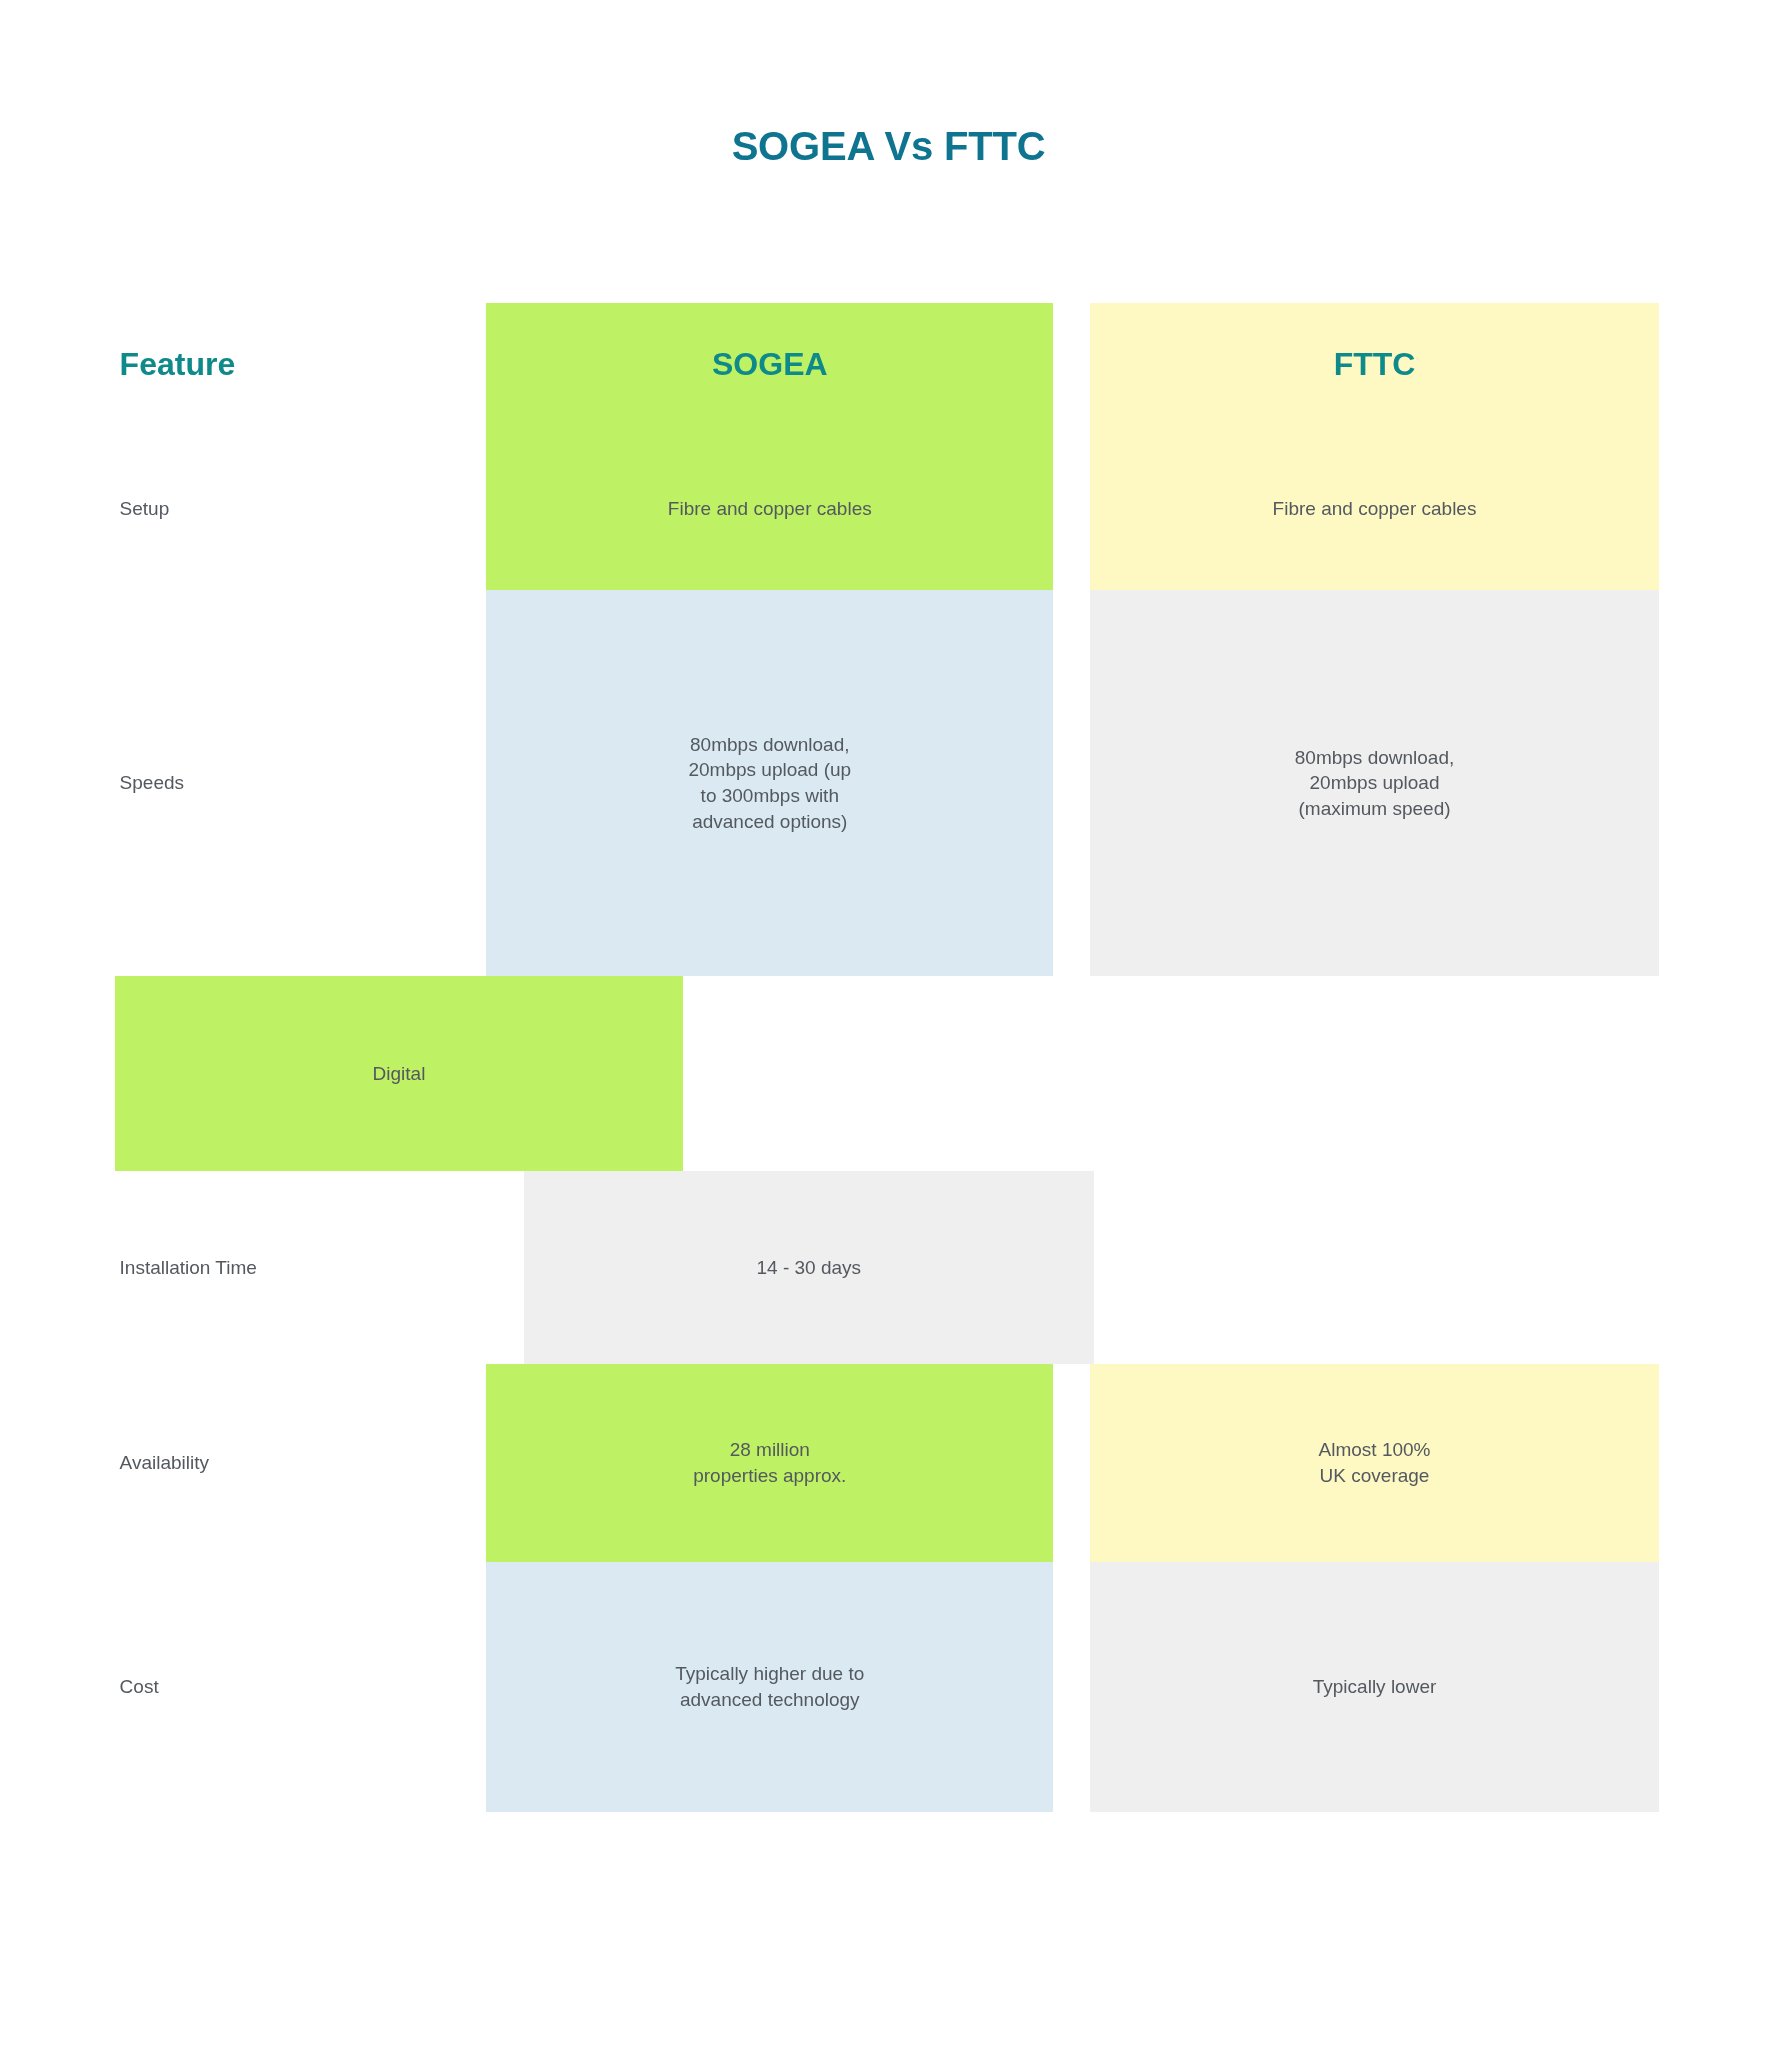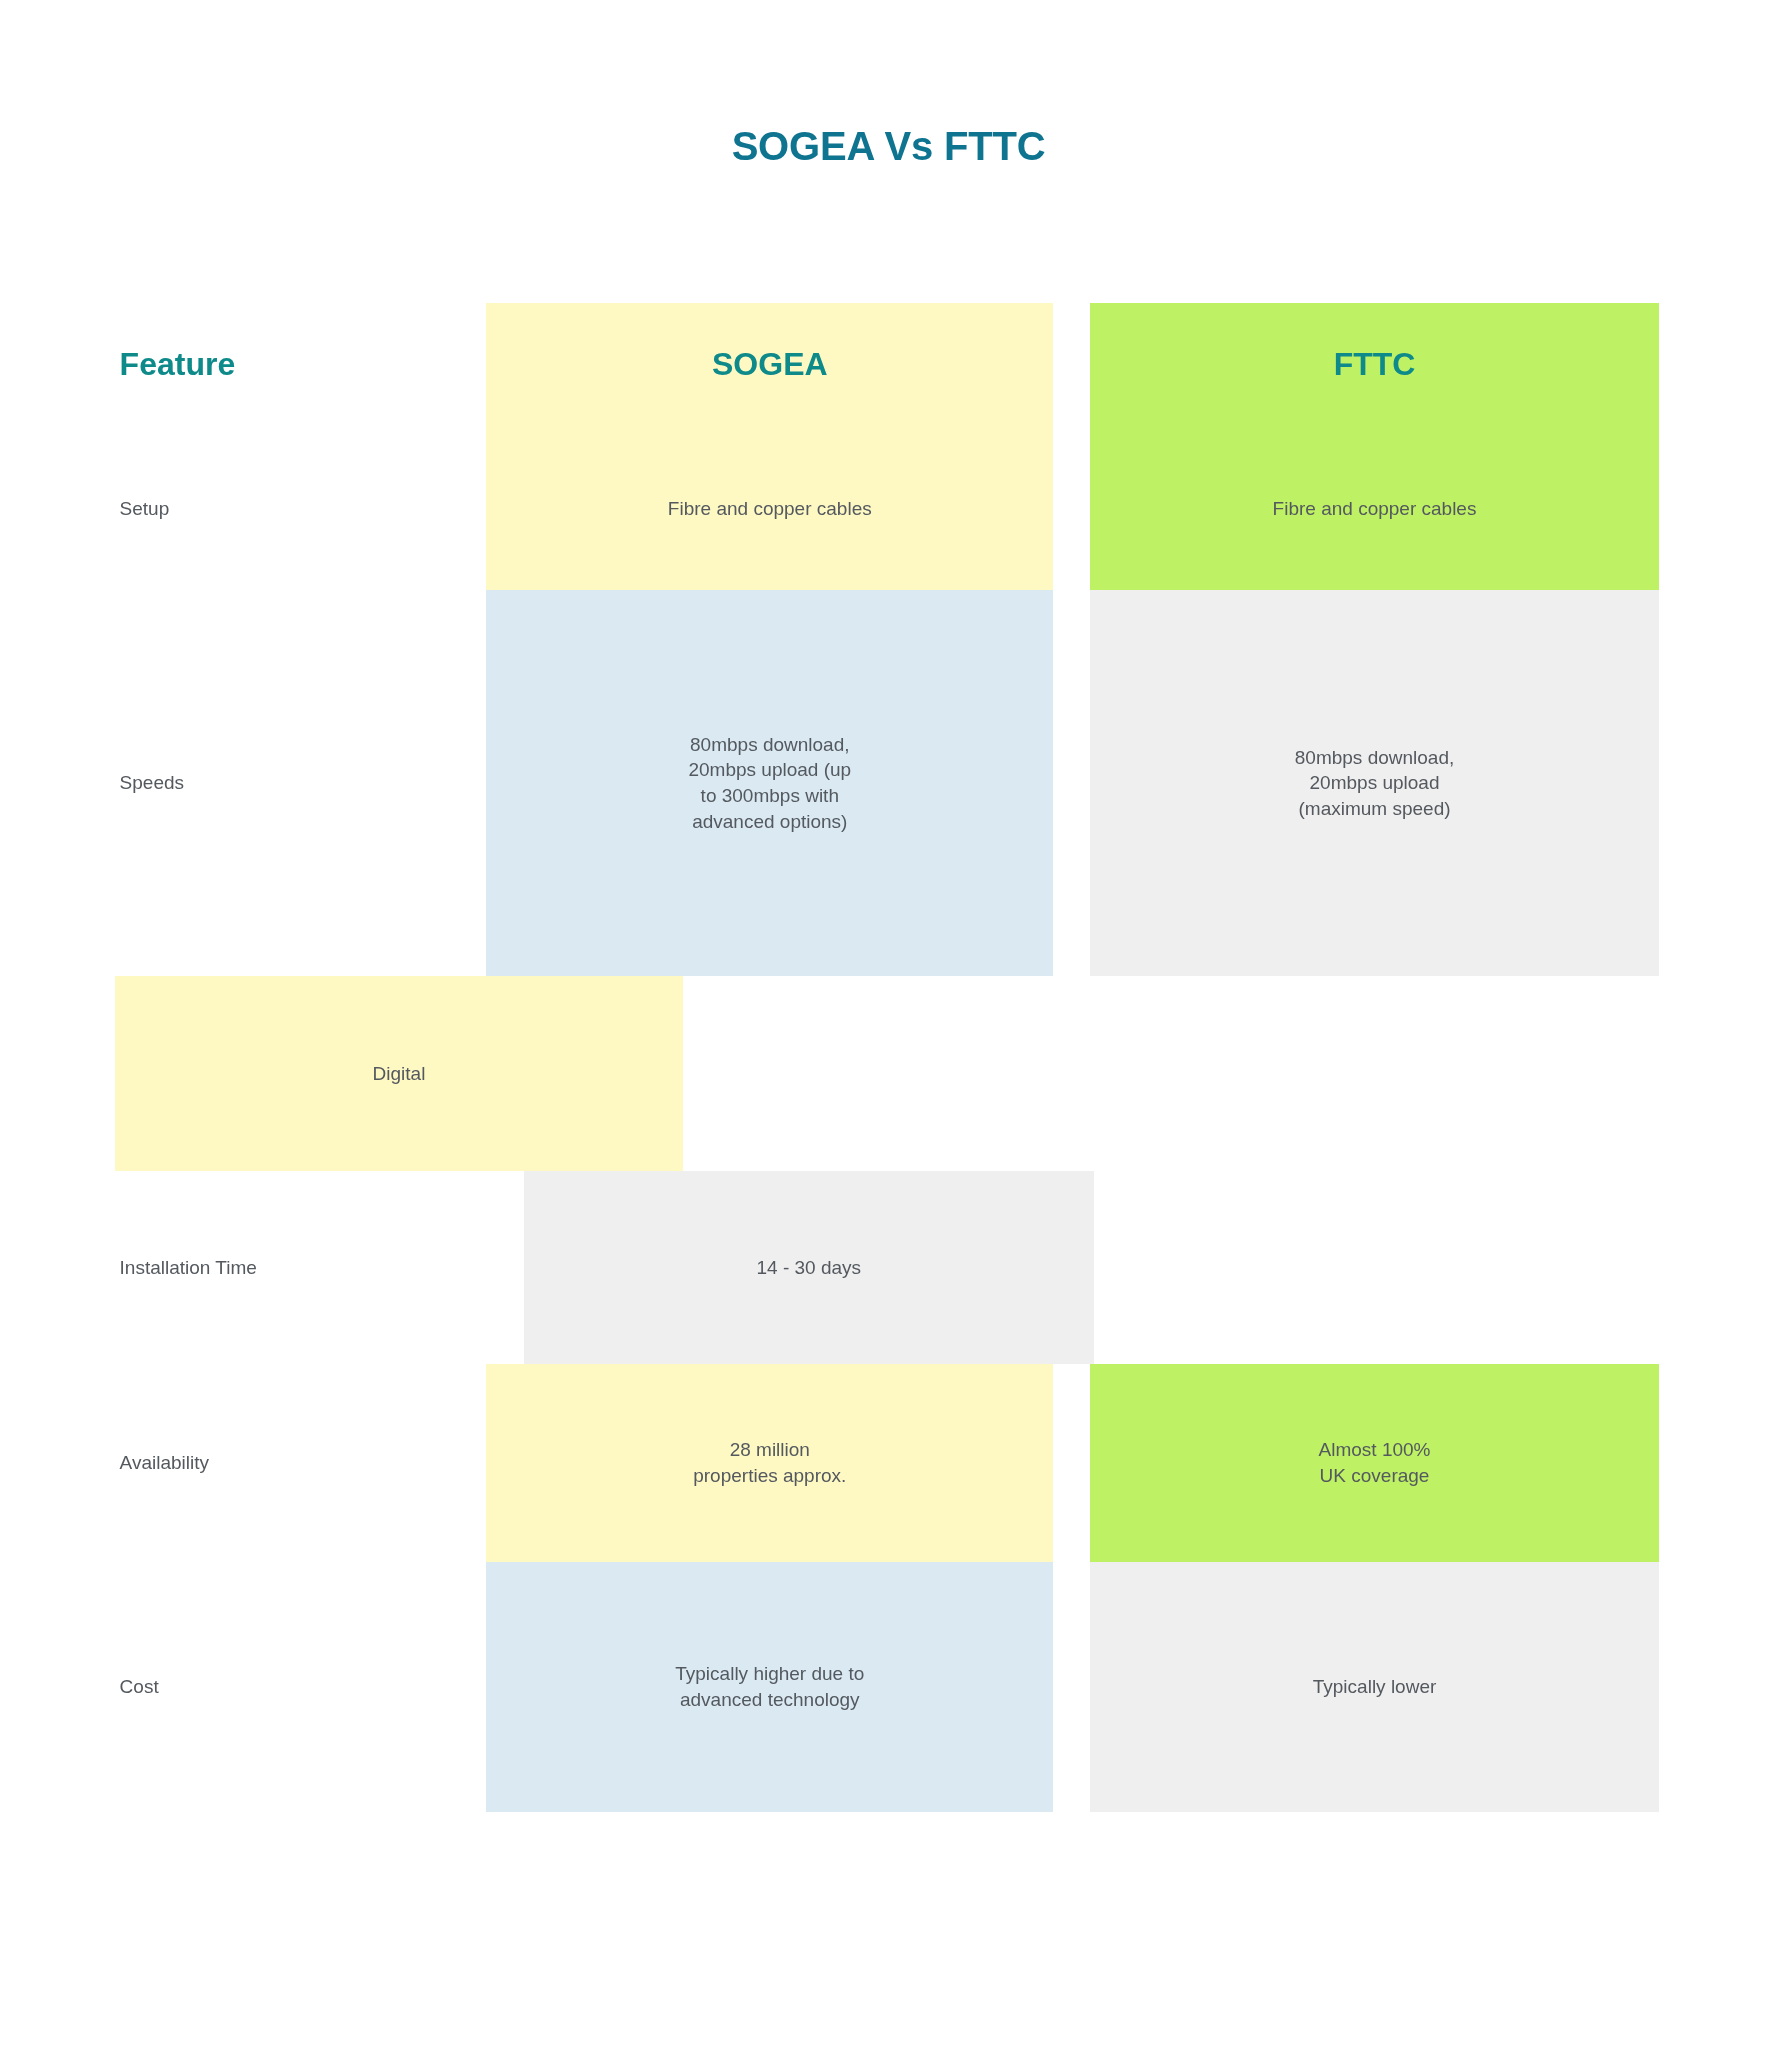--- a/index.html
+++ b/index.html
@@ -62,34 +62,34 @@
   .cell.feature {
     width: 372px;
     justify-content: flex-start;
     text-align: center;
     padding-left: 4.6px;
     background: #ffffff;
   }
 
   .cell.sogea {
     width: 568px;
-    background: #fef9c3;
+    background: #bef264;
   }
   .cell.sogea.alt {
     background: #dbeaf2;
   }
 
   .cell.gap {
     width: 23px;
     background: #ffffff;
   }
 
   .cell.fttc {
     width: 570px;
-    background: #bef264;
+    background: #fef9c3;
   }
   .cell.fttc.alt {
     background: #efefef;
   }
 
   .head .cell {
     font-size: 32px;
     font-weight: bold;
     color: #0e8a8a;
   }

